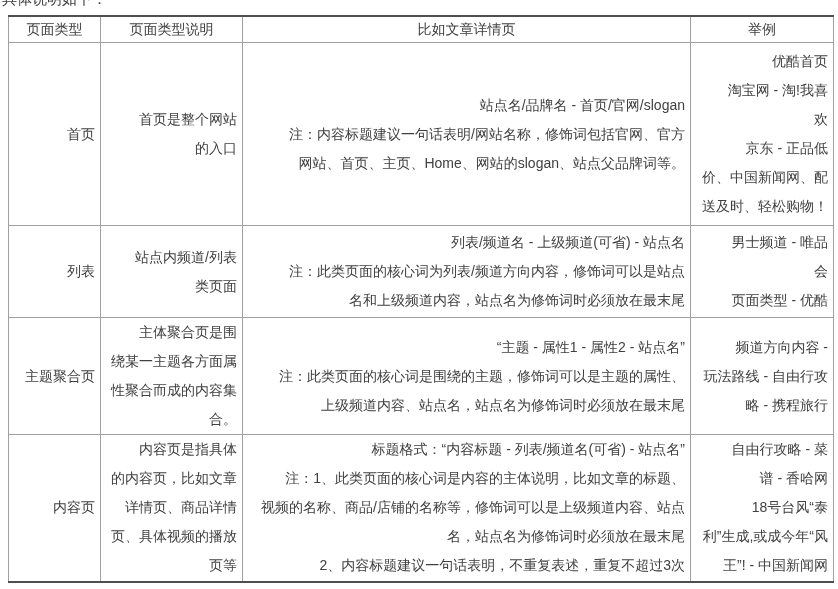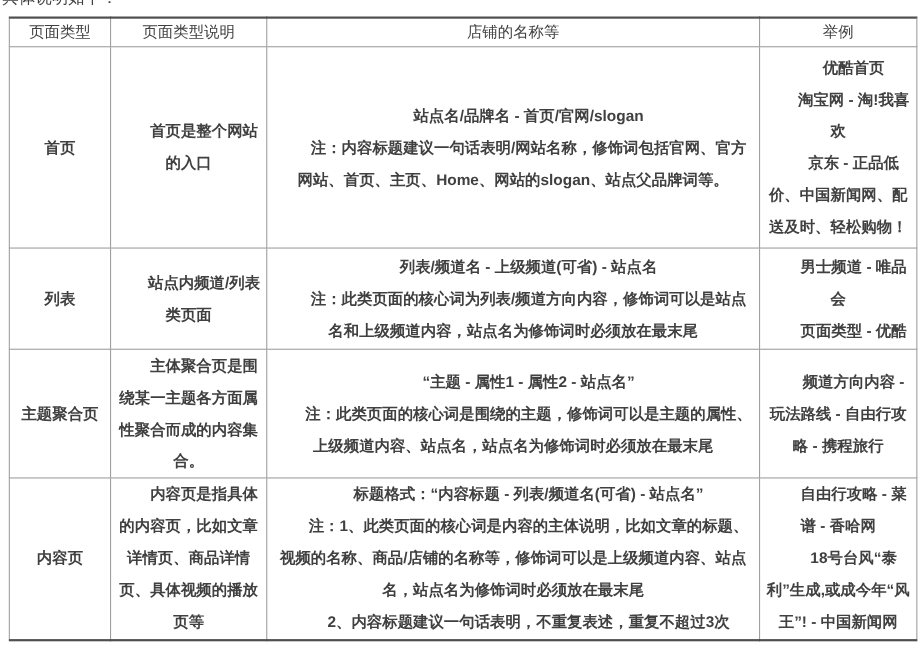--- a/index.html
+++ b/index.html
@@ -50,25 +50,24 @@
     overflow: hidden;
   }
   thead tr { height: 25px; }
   th { text-align: center; line-height: 25px; }
   tbody tr.row-0 { height: 183px; }
   tbody tr.row-1 { height: 92px; }
   tbody tr.row-2 { height: 117px; }
   tbody tr.row-3 { height: 147px; }
   td p {
     margin: 0;
-    text-align: center;
+    text-align: right;
     text-indent: 2em;
     line-height: 29px;
     word-break: normal;
-    font-weight: bold;
   }
   td.type-col p {
     text-indent: 0;
   }
 </style>
 </head>
 <body>
 
 <div class="page">
   <div class="clipped-line">具体说明如下：</div>
@@ -77,21 +76,21 @@
     <colgroup>
       <col class="c0">
         <col class="c1">
         <col class="c2">
         <col class="c3">
     </colgroup>
     <thead>
       <tr>
           <th>页面类型</th>
           <th>页面类型说明</th>
-          <th>店铺的名称等</th>
+          <th>比如文章详情页</th>
           <th>举例</th>
         </tr>
     </thead>
     <tbody>
         <tr class="row-0">
           <td class="type-col">
             <p>首页</p>
           </td>
           <td>
             <p>首页是整个网站的入口</p>

